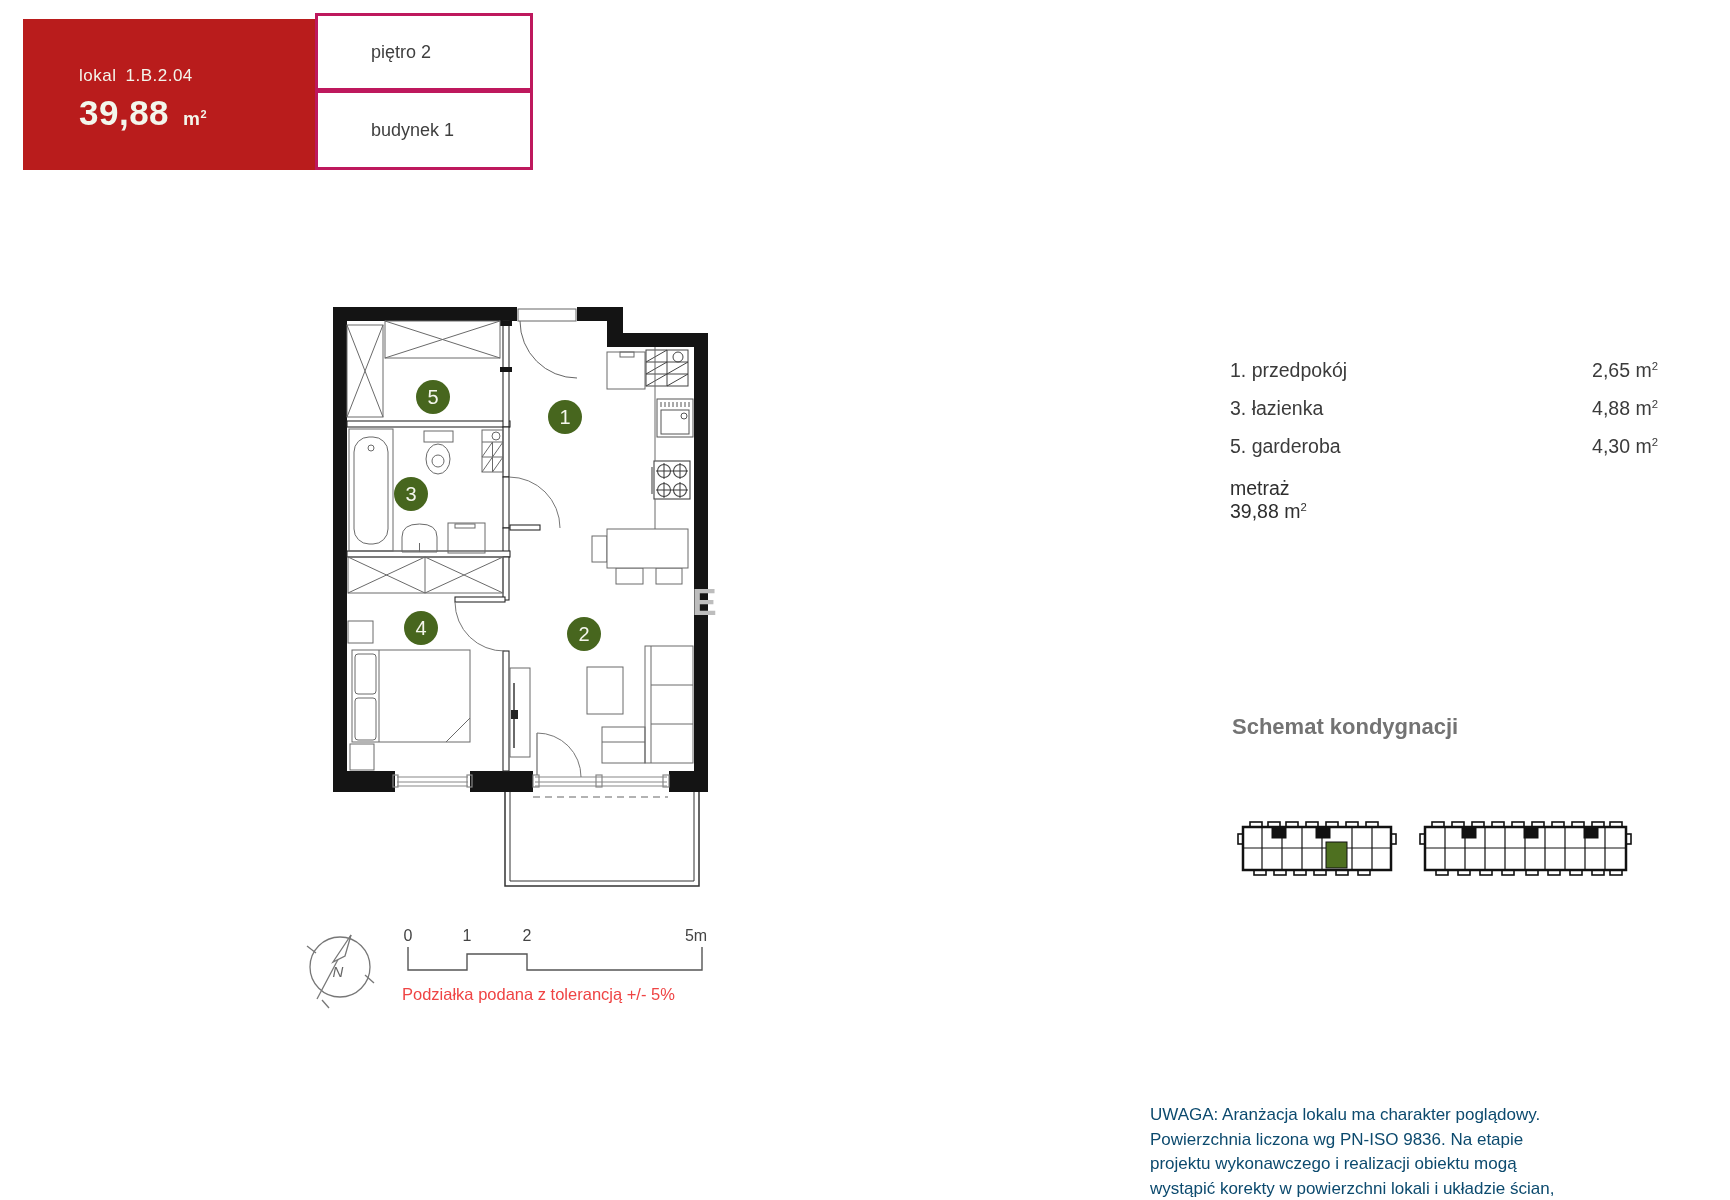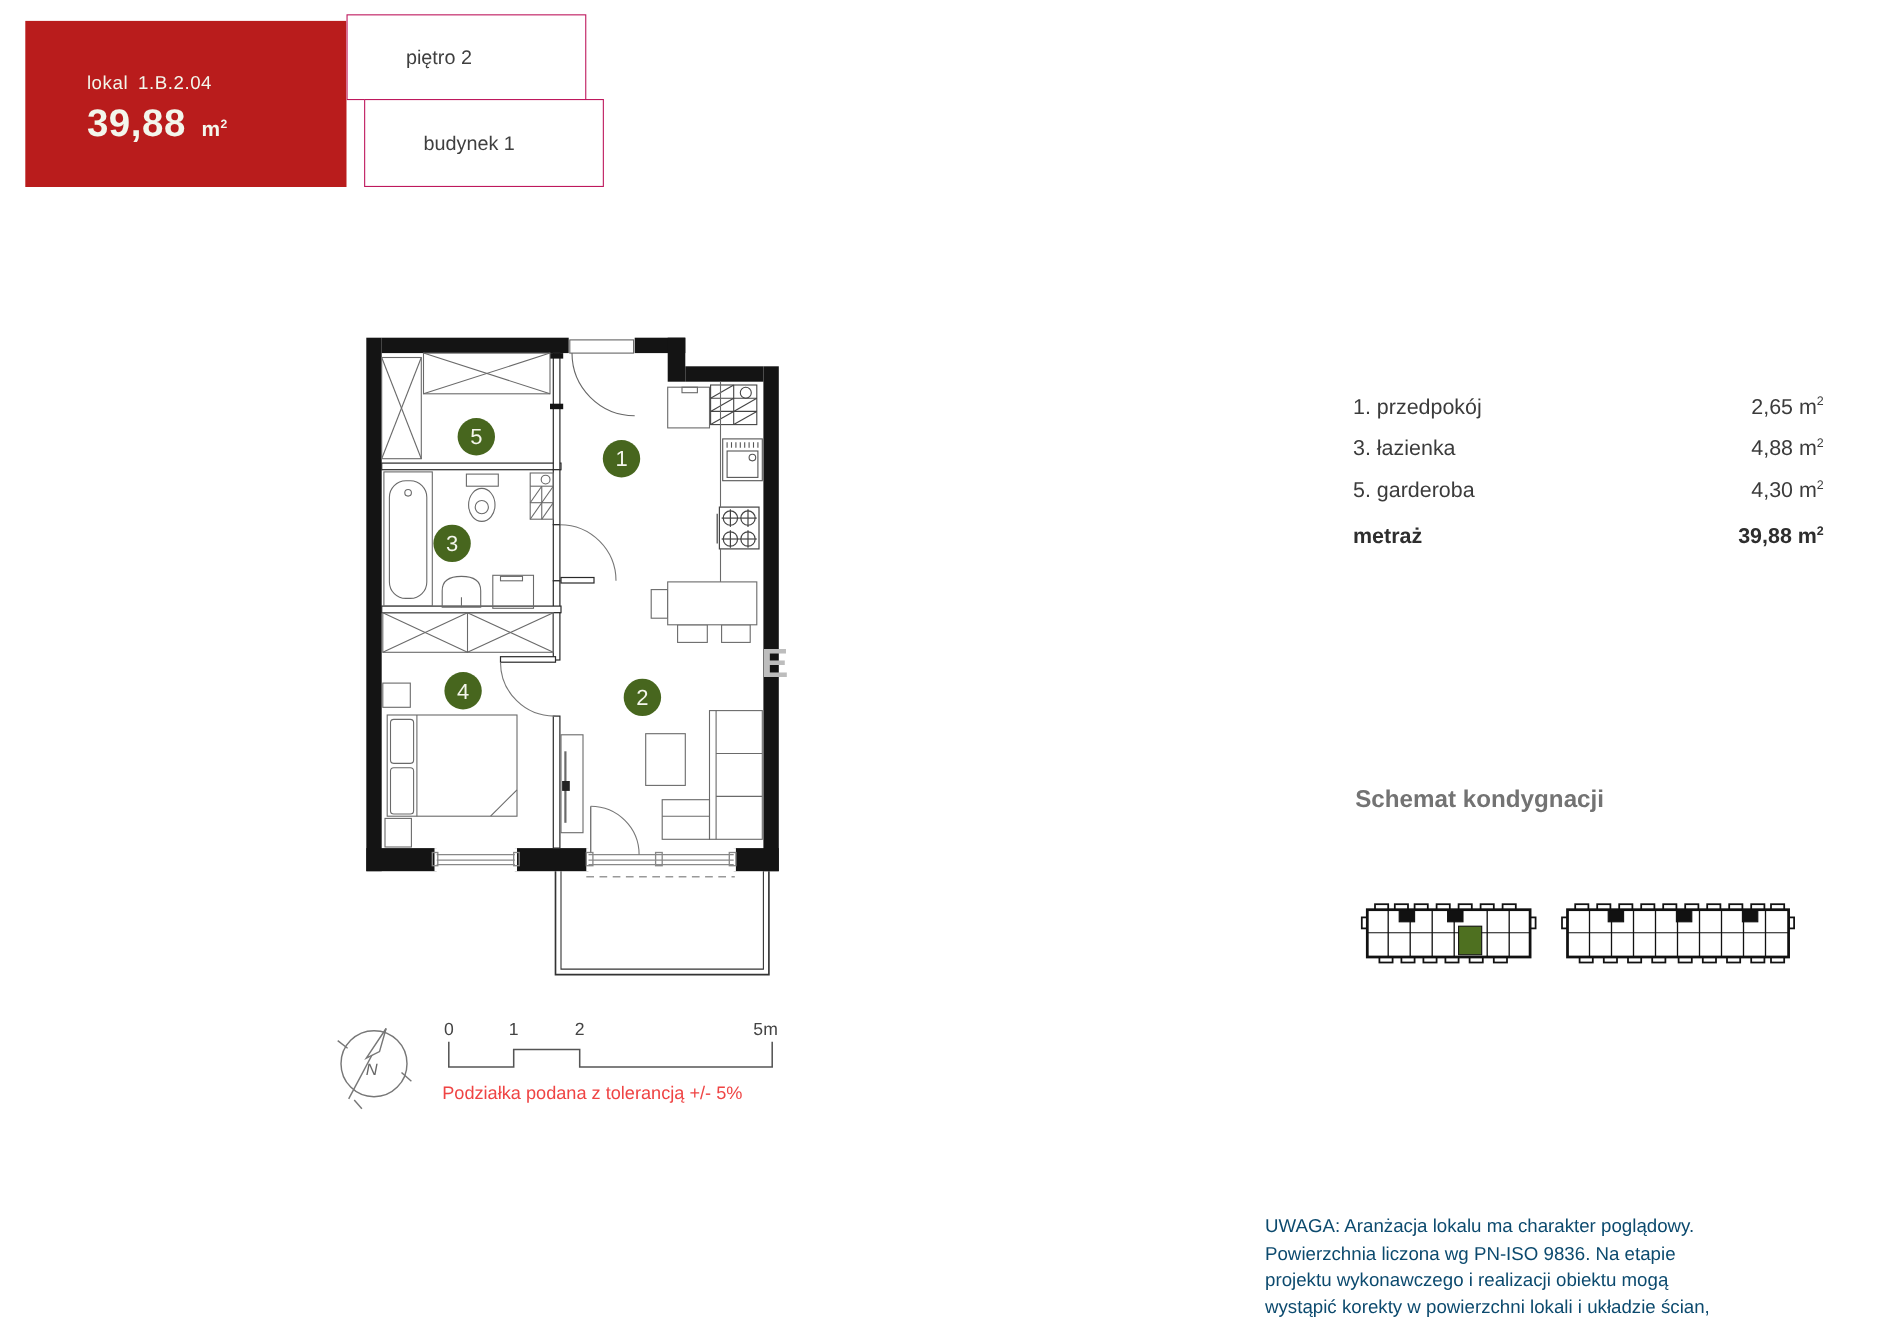--- a/index.html
+++ b/index.html
@@ -6,28 +6,28 @@
   .page{position:relative;width:1730px;height:1200px;background:#fff;overflow:hidden;
         font-family:"Liberation Sans",sans-serif;color:#3c3c3c;}
   
   .hdr-green{position:absolute;left:23px;top:19px;width:292px;height:151px;background:#b91c1c;
              box-sizing:border-box;padding:47px 0 0 56px;color:#f3f6ec;}
   .hdr-lokal{font-size:17px;letter-spacing:.5px;}
   .hdr-lokal .num{margin-left:9px;}
   .hdr-area{margin-top:7px;font-size:35px;font-weight:bold;letter-spacing:.5px;}
   .hdr-area .unit{font-size:19px;font-weight:bold;margin-left:14px;}
   sup{font-size:58%;}
-  .hdr-cell{position:absolute;left:315px;width:218px;height:78px;background:#fff;border:1px solid #be185d;
+  .hdr-cell{position:absolute;left:315px;width:218px;height:78px;background:#fff;border:3px solid #be185d;
             box-sizing:border-box;display:flex;align-items:center;padding-left:53px;font-size:18px;color:#3f3f3f;}
   .cell-floor{top:13px;}
-  .cell-bldg{top:90px;height:80px;margin-left:16px;}
+  .cell-bldg{top:90px;height:80px;}
   
   .room-list{position:absolute;left:1230px;top:359px;width:428px;font-size:19.5px;color:#3b3b3b;}
   .room-row{display:flex;justify-content:space-between;align-items:baseline;margin-bottom:15px;height:23px;}
-  .room-row.total{font-weight:bold;color:#2e2e2e;margin-top:19px;}
+  .room-row.total{font-weight:normal;color:#2e2e2e;margin-top:19px;flex-direction:column;}
   .schemat-title{position:absolute;left:1232px;top:714px;font-size:22px;font-weight:bold;color:#737373;}
   .disclaimer{position:absolute;left:1150px;top:1103px;width:410px;font-size:17px;line-height:1.45;color:#0c4a6e;}
   .caption{position:absolute;left:402px;top:985px;font-size:16.5px;color:#ef4444;}
   .watermark-e{position:absolute;left:692px;top:582px;font-size:37px;font-weight:bold;color:#bdbdbd;z-index:5;}
   svg text{font-family:"Liberation Sans",sans-serif;}
 </style>
 </head>
 <body>
 
 <div class="page">

